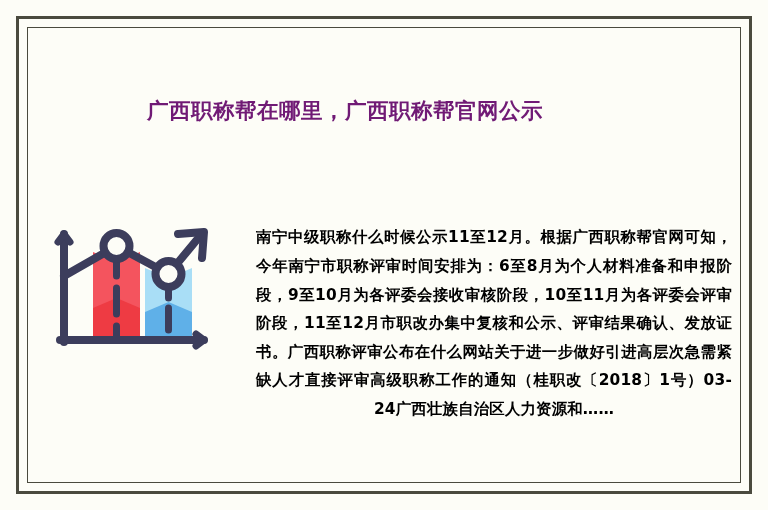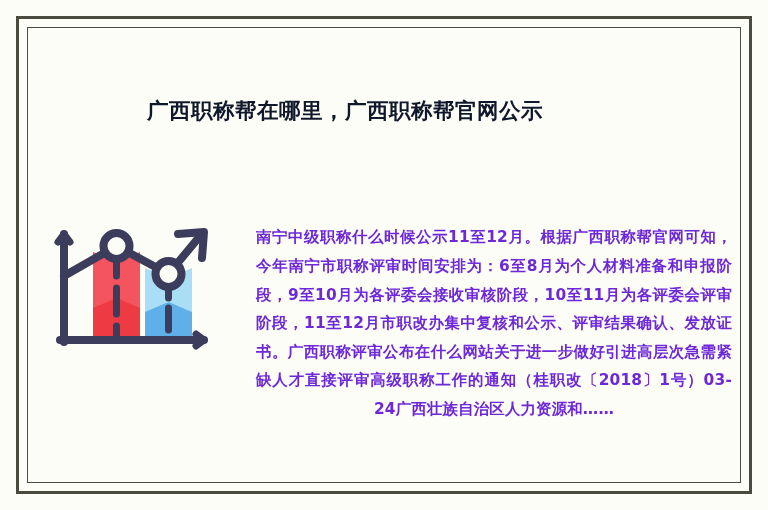--- a/index.html
+++ b/index.html
@@ -41,21 +41,21 @@
     pointer-events: none;
   }
 
   
   .page-title {
     position: absolute;
     left: 147px;
     top: 82px;
     font-size: 21.5px;
     font-weight: bold;
-    color: #0f172a;
+    color: #701a75;
     letter-spacing: 0.5px;
     white-space: nowrap;
     line-height: 30px;
   }
 
   
   .illustration {
     position: absolute;
     left: 44px;
     top: 216px;
@@ -65,21 +65,21 @@
   .illustration svg { display: block; width: 100%; height: 100%; }
 
   
   .body-text {
     position: absolute;
     left: 256px;
     top: 208px;
     width: 476px;
     font-size: 15.4px;
     font-weight: bold;
-    color: #6d28d9;
+    color: #000000;
     line-height: 28.6px;
     text-align: justify;
     text-align-last: center;
     text-justify: inter-character;
     letter-spacing: 0.2px;
   }
 </style>
 </head>
 <body>
 

